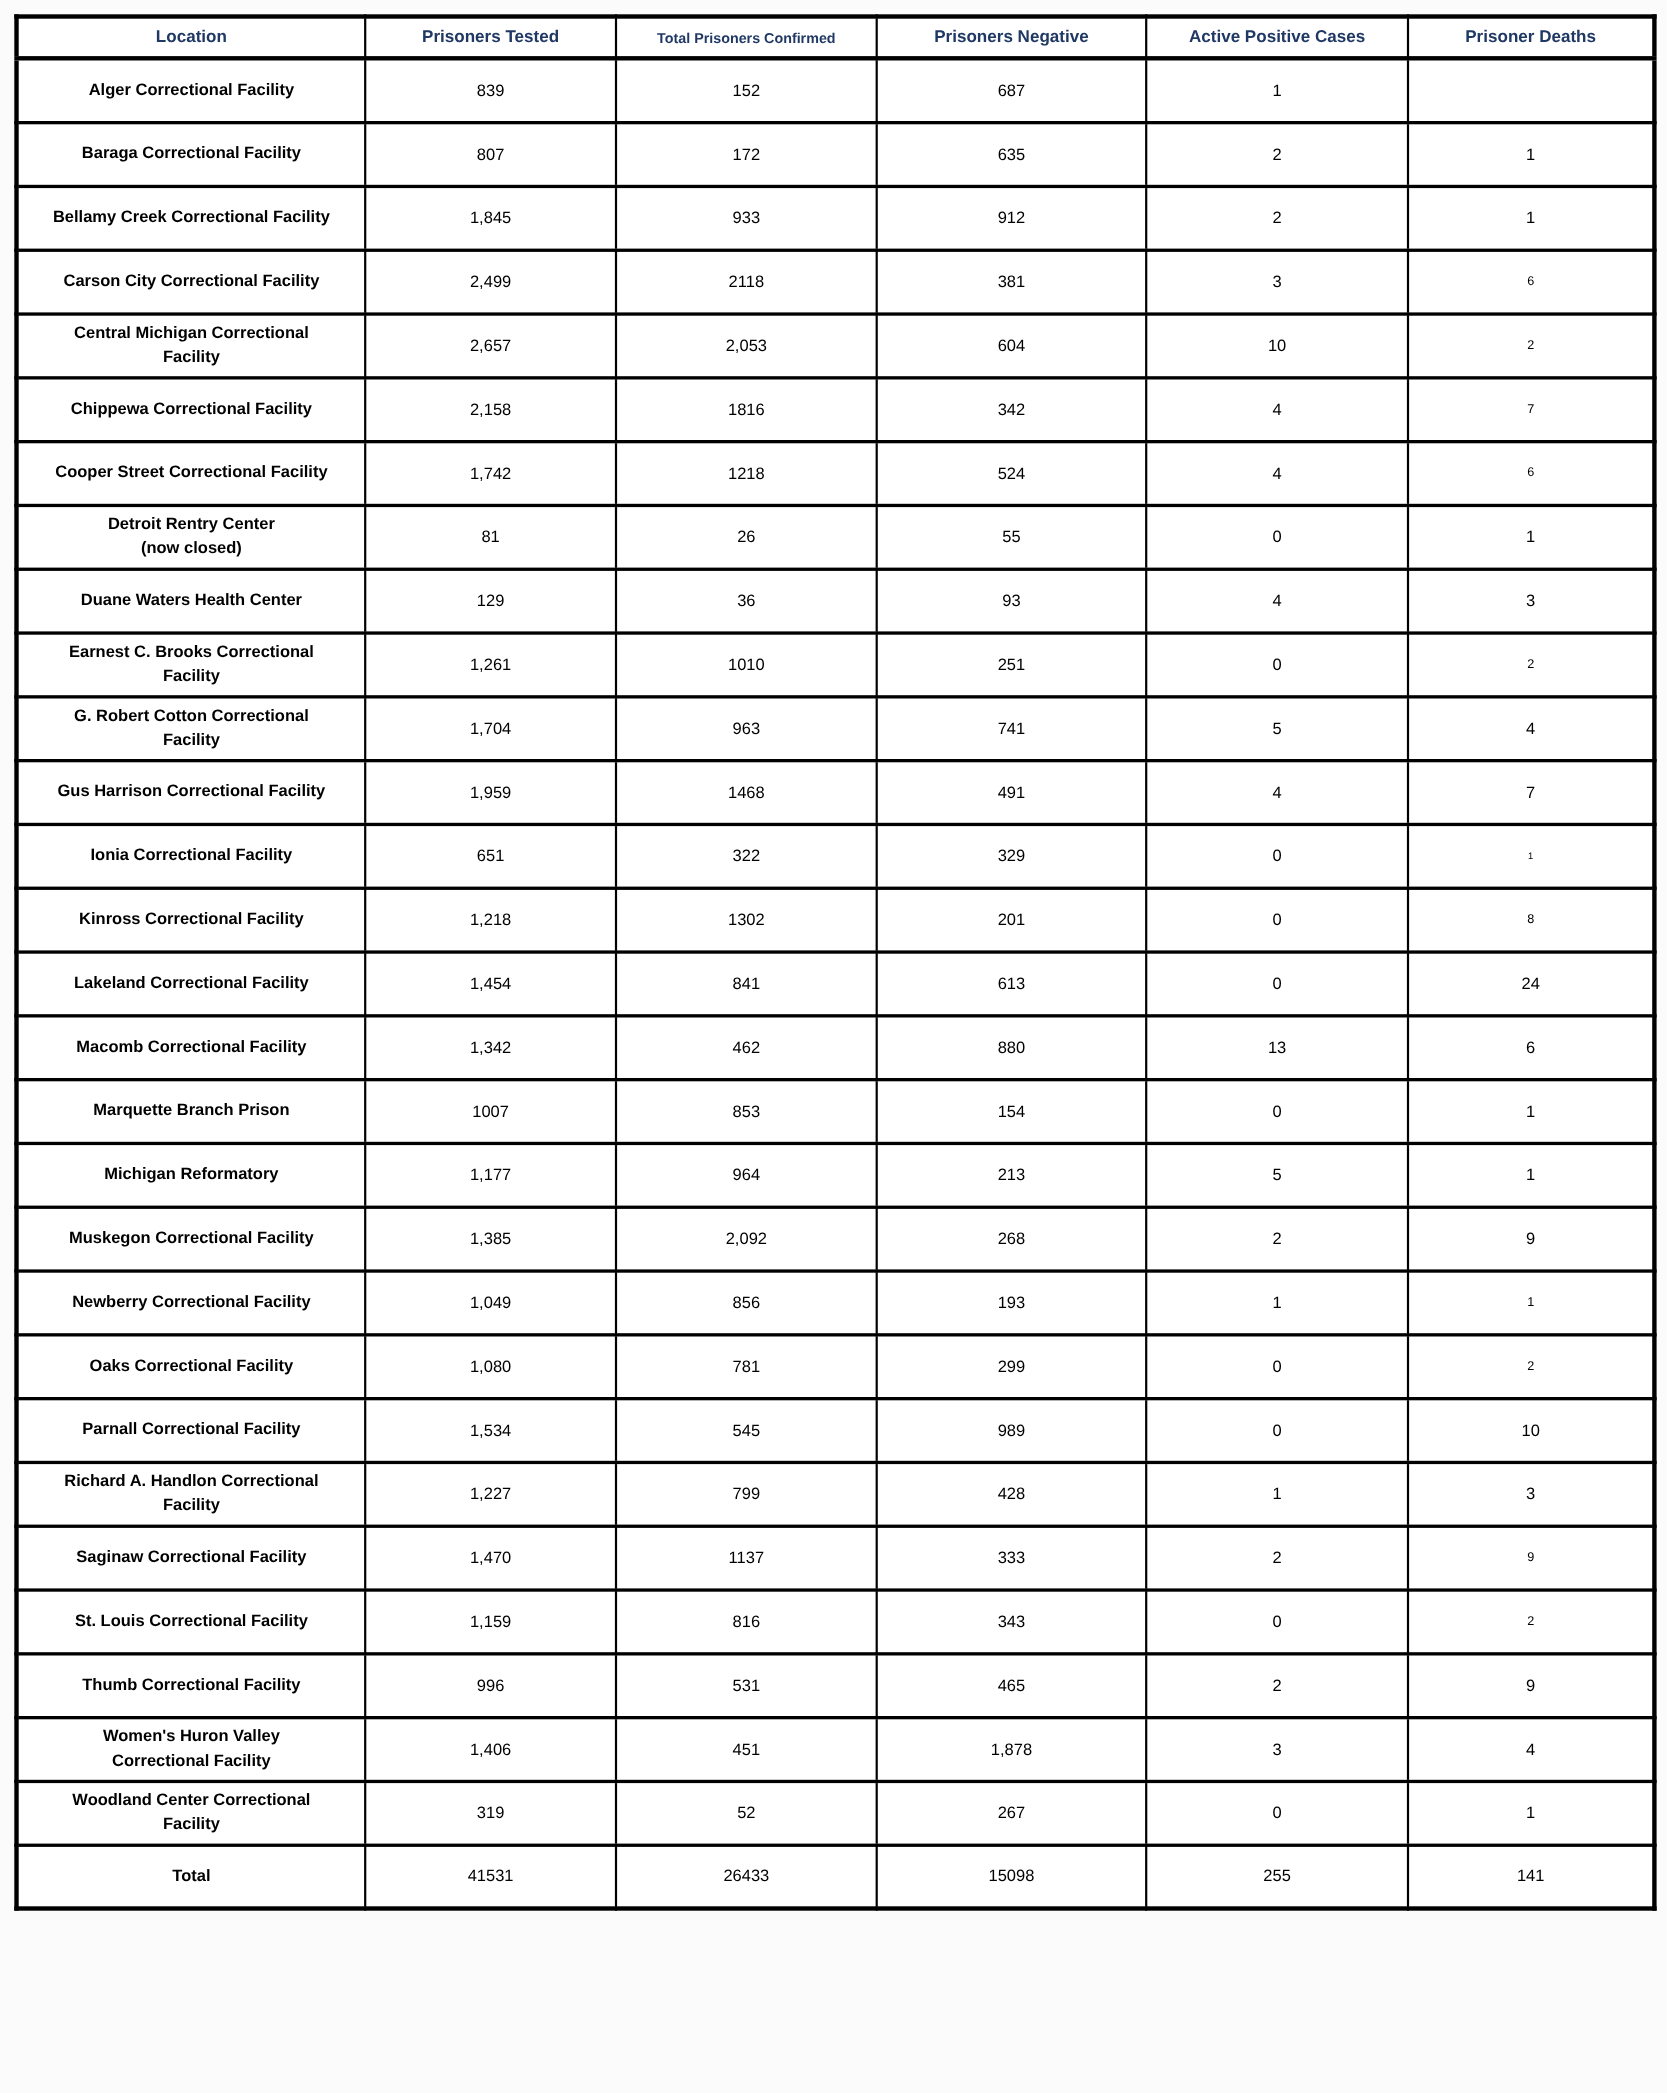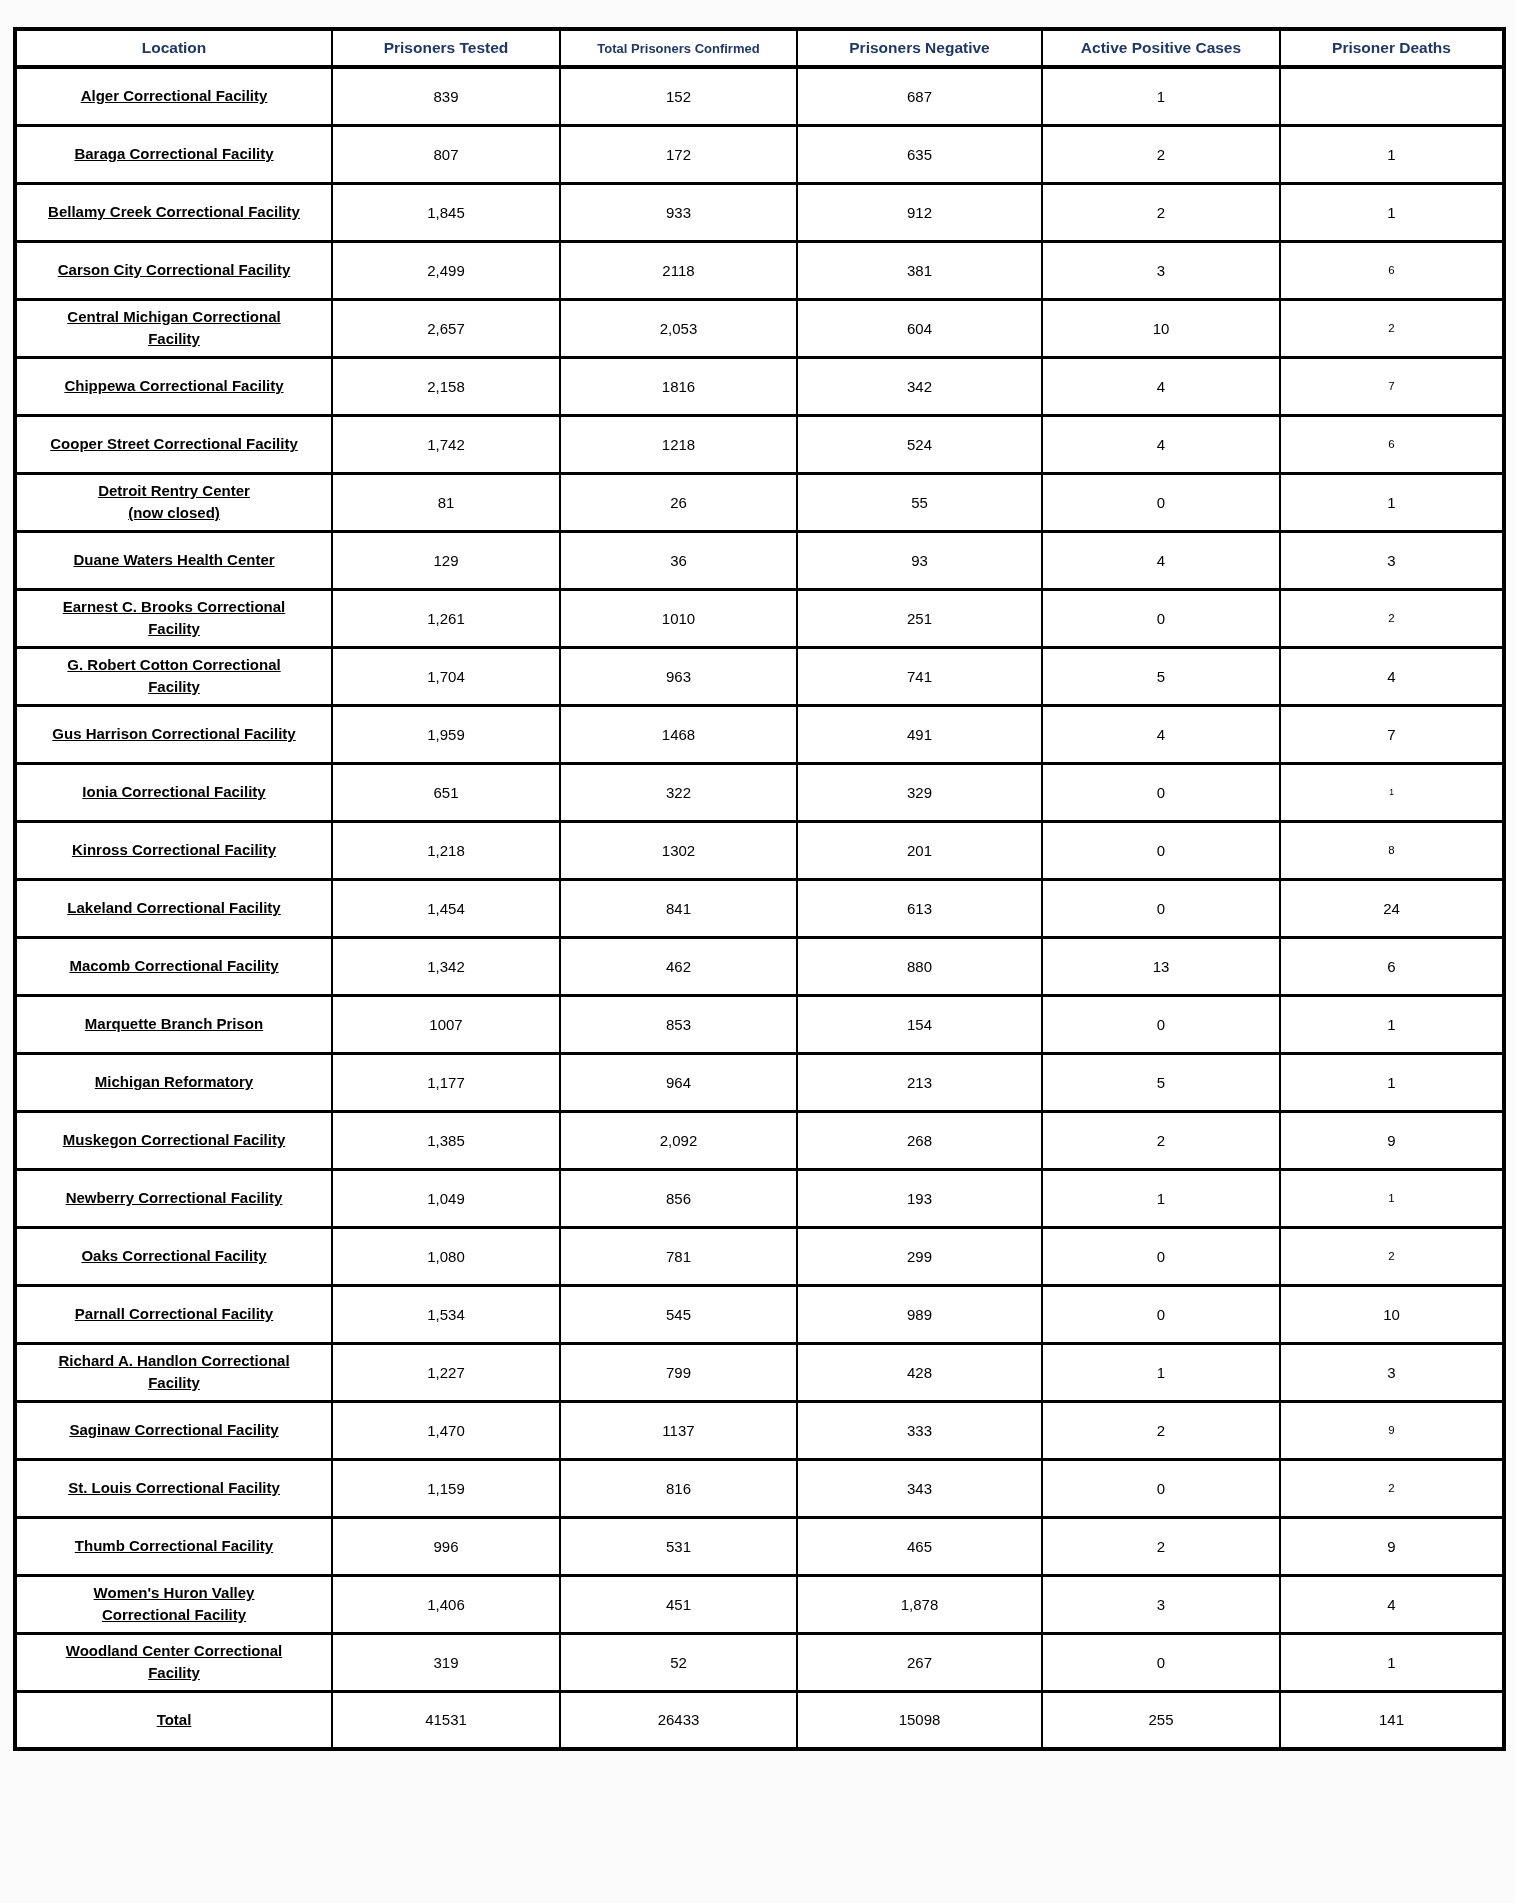--- a/index.html
+++ b/index.html
@@ -5,21 +5,21 @@
   * { box-sizing: border-box; }
   html, body {
     margin: 0; padding: 0;
     background: #fbfbfb;
     font-family: "Liberation Sans", sans-serif;
   }
   .page {
     width: 1515px;
     min-height: 1903px;
     background: #fbfbfb;
-    padding: 27px 13px;
+    padding: 13px 13px;
   }
   table.data-table {
     border-collapse: collapse;
     table-layout: fixed;
     width: 1489px;
     border: 4px solid #000;
     background: #ffffff;
   }
   thead tr { border-bottom: 4px solid #000; }
   tbody tr { border-top: 3px solid #000; }
@@ -37,21 +37,20 @@
     height: 38px;
     background: #ffffff;
   }
   th.small-header { font-size: 13px; }
   tbody td { height: 58px; color: #000; }
   td.loc {
     font-weight: bold;
     font-size: 15px;
     line-height: 1.45;
     white-space: pre-line;
-    text-decoration: underline;
   }
   td.num { font-size: 15px; }
   td.num.sm { font-size: 11.5px; }
   td.num.xs { font-size: 8.5px; }
 </style>
 </head>
 <body>
 
 <div class="page">
   <table class="data-table">

